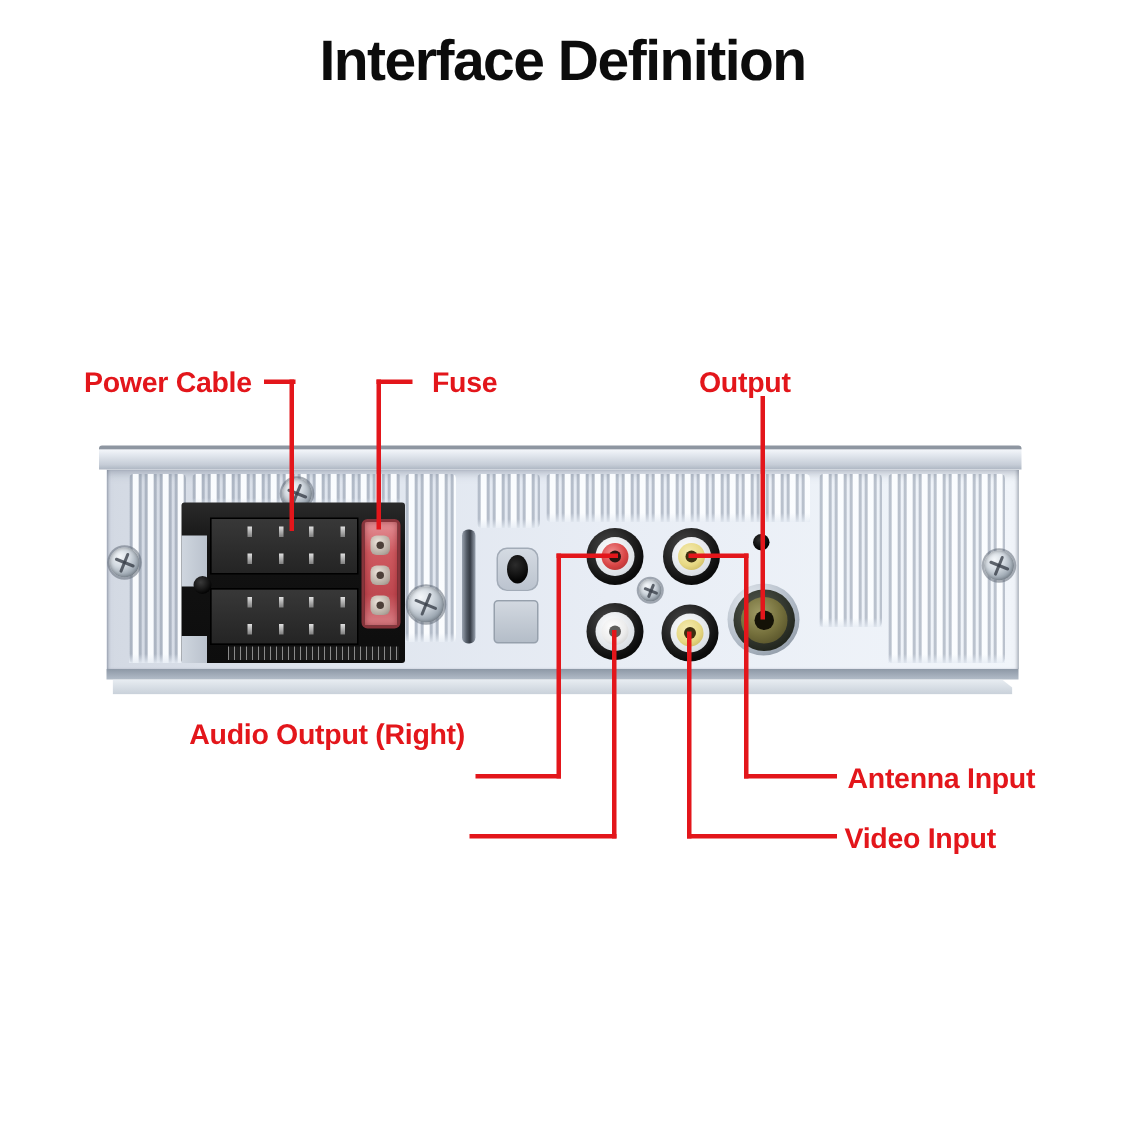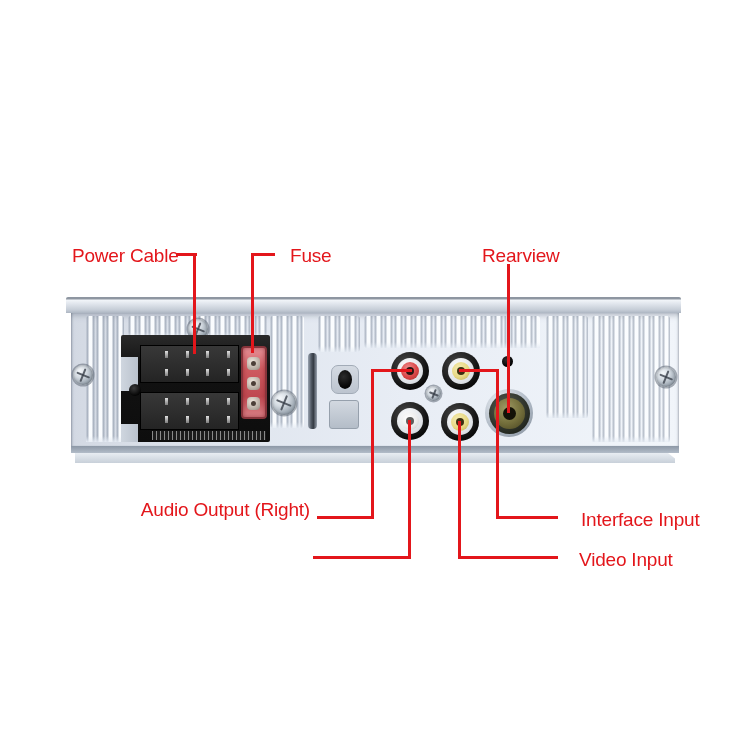--- a/index.html
+++ b/index.html
@@ -98,28 +98,29 @@
     display:flex;align-items:center;justify-content:center;}
   .ant .d2{width:31px;height:31px;border-radius:50%;
     background:radial-gradient(circle at 40% 35%,#a09c66,var(--antenna-olive) 50%,#474320 100%);
     display:flex;align-items:center;justify-content:center;}
   .ant .d3{width:13px;height:13px;border-radius:50%;background:#141207;}
   .hole-black{position:absolute;left:502px;top:356px;width:11px;height:11px;border-radius:50%;z-index:5;
     background:radial-gradient(circle at 40% 35%,#2e2e2e,#000 70%);}
 
   
   .cl{position:absolute;background:var(--accent-red);z-index:8;}
-  .lbl{position:absolute;font-size:19px;font-weight:normal;color:var(--accent-red);
-       letter-spacing:-0.2px;white-space:nowrap;z-index:9;line-height:1;margin-left:16px;}
+  .lbl{position:absolute;font-size:19px;font-weight:bold;color:var(--accent-red);
+       letter-spacing:-0.2px;white-space:nowrap;z-index:9;line-height:1;}
 </style>
 </head>
 <body>
 
 <div id="stage">
 
+  <div class="title">Interface Definition</div>
 
   <div class="flange-top"></div>
   <div class="face"></div>
   <div class="band-bottom"></div>
   <div class="flange-bottom"></div>
 
   <div class="fins" style="left:86px;top:316px;width:38px;height:126px"></div>
   <div class="fins" style="left:128px;top:316px;width:140px;height:22px"></div>
   <div class="fins" style="left:270px;top:316px;width:34px;height:112px"></div>
   <div class="fins" style="left:318px;top:316px;width:42px;height:36px"></div>
@@ -227,19 +228,19 @@
   <div class="cl" style="left:317px;top:516px;width:57px;height:3px"></div>
   <div class="cl" style="left:408px;top:420px;width:3px;height:139px"></div>
   <div class="cl" style="left:313px;top:556px;width:98px;height:3px"></div>
   <div class="cl" style="left:459px;top:369px;width:40px;height:3px"></div>
   <div class="cl" style="left:496px;top:369px;width:3px;height:150px"></div>
   <div class="cl" style="left:496px;top:516px;width:62px;height:3px"></div>
   <div class="cl" style="left:458px;top:421px;width:3px;height:138px"></div>
   <div class="cl" style="left:458px;top:556px;width:100px;height:3px"></div>
 
   <div class="lbl" style="left:56px;top:246px">Power Cable</div>
-  <div class="lbl" style="left:274px;top:246px">Fuse</div>
-  <div class="lbl" style="left:466px;top:246px">Rearview</div>
-  <div class="lbl" style="right:440px;top:500px">Audio Output (Right)</div>
-  <div class="lbl" style="left:565px;top:510px">Interface Input</div>
+  <div class="lbl" style="left:288px;top:246px">Fuse</div>
+  <div class="lbl" style="left:466px;top:246px">Output</div>
+  <div class="lbl" style="right:440px;top:481px">Audio Output (Right)</div>
+  <div class="lbl" style="left:565px;top:510px">Antenna Input</div>
   <div class="lbl" style="left:563px;top:550px">Video Input</div>
 
 </div>
 
 </body></html>

